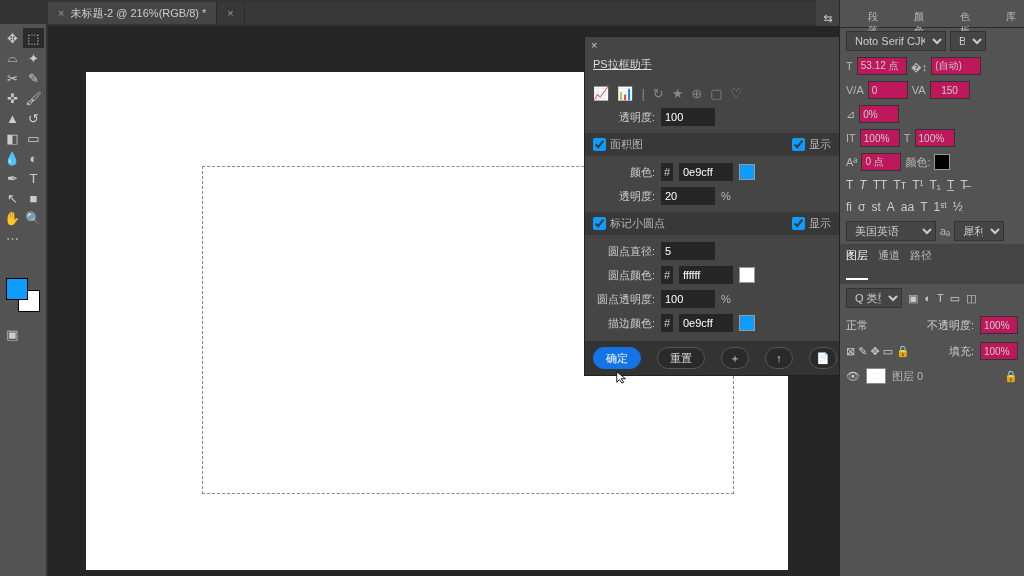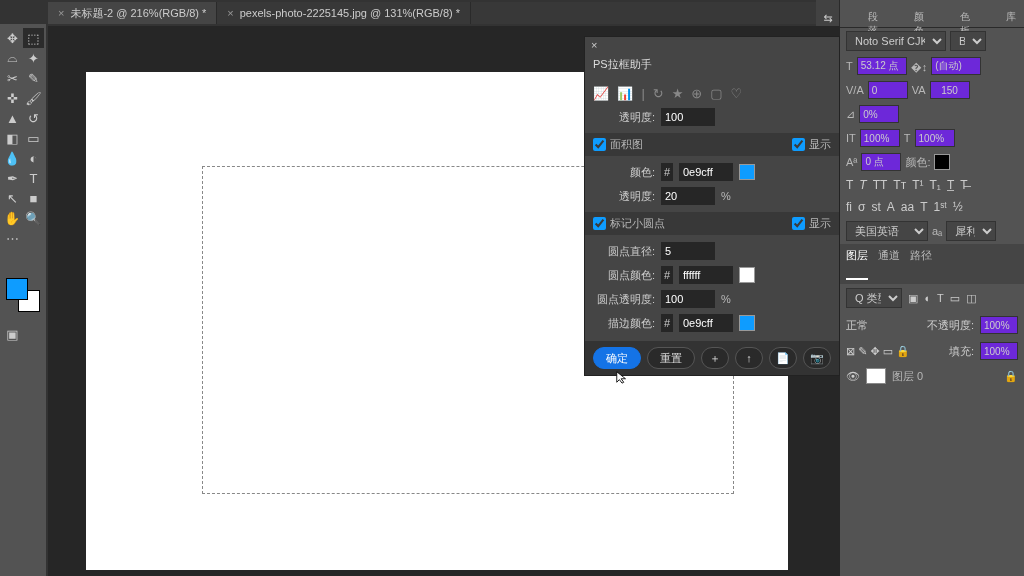--- a/index.html
+++ b/index.html
@@ -25,69 +25,68 @@
 .canvas { position:absolute; left:38px; top:46px; width:702px; height:498px; background:#fff; }
 .sel-rect { position:absolute; border:1px dashed #888; left:154px; top:140px; width:532px; height:328px; }
 
 
 .rcol { position:absolute; right:0; top:0; width:184px; height:576px; background:#535353; }
 .rtabs { display:flex; height:22px; font-size:10px; border-bottom:1px solid #2a2a2a; margin-top:6px; }
 .rtab { padding:4px 8px; color:#bbb; cursor:pointer;margin-left:20px; }
 .rtab.active { color:#fff; border-bottom:2px solid #fff; }
 .rfield { display:flex; align-items:center; gap:4px; padding:3px 6px; }
 .rsel { background:#454545; color:#ccc; border:1px solid #333; height:20px; padding:0 4px; font-size:11px; }
-.rinput { background:#6d28d9; color:#ccc; border:1px solid #333; height:18px; width:50px; font-size:10px; padding:0 3px; }
+.rinput { background:#be185d; color:#ccc; border:1px solid #333; height:18px; width:50px; font-size:10px; padding:0 3px; }
 .typicons { padding:4px 6px; color:#ccc; font-size:12px; display:flex; gap:6px; flex-wrap:wrap; }
 .panel-head { background:#454545; padding:4px 6px; font-size:11px; display:flex; gap:10px; }
 .panel-head span { color:#bbb; cursor:pointer; }
 .panel-head span.active { color:#fff; border-bottom:2px solid #fff; padding-bottom:15px; }
 .iconrow { display:flex; gap:6px; padding:4px 6px; color:#ccc; font-size:11px; align-items:center; }
 .lock { margin-left:auto; }
 .layer-row { display:flex; align-items:center; gap:6px; padding:4px 6px; }
 .eye { color:#ccc; }
 .thumb { width:20px; height:16px; background:#fff; border:1px solid #888; }
 
 
 .plugin { position:absolute; left:584px; top:36px; width:256px; background:#454545; border:1px solid #222; font-size:11px; }
 .phead { display:flex; flex-direction:column; }
 .pclose { padding:2px 6px; color:#ccc; align-self:flex-start; }
-.ptitle { padding:4px 8px; color:#ddd; }
+.ptitle { padding:4px 8px; color:#ddd;text-decoration:underline; }
 .pbody { padding:6px 8px; background:#454545; }
 .picons { display:flex; gap:8px; padding:4px 0; color:#888; font-size:13px; }
 .picons span.on { color:#ddd; }
 .prow { display:flex; align-items:center; gap:6px; padding:3px 0; }
 .plabel { width:62px; text-align:right; color:#ccc; }
 .pselect { background:#262626; border:none; color:#fff; height:18px; width:54px; font-size:11px; padding:0 4px; }
 .pinput { background:#262626; border:none; color:#fff; height:18px; width:54px; font-size:11px; padding:0 4px; }
 .phash { background:#262626; color:#ccc; width:12px; height:18px; display:flex; align-items:center; justify-content:center; }
 .pswatch { width:16px; height:16px; border:1px solid #999; }
 .psection { background:#383838; padding:4px 8px; margin:4px -8px; display:flex; align-items:center; justify-content:space-between; }
 .pchk { display:flex; gap:4px; align-items:center; }
 .pchk input[type=radio],.pchk input[type=checkbox] { accent-color:#0e9cff; }
-.pbtns { display:flex; gap:6px; padding:6px 8px; background:#333; }
+.pbtns { display:flex; gap:16px; padding:6px 8px; background:#333; }
 .pbtn { flex:0 0 auto; height:22px; border-radius:11px; border:1px solid #555; background:#2a2a2a; color:#ddd; padding:0 12px; font-size:11px; display:flex; align-items:center; justify-content:center; cursor:pointer; }
 .pbtn.primary { background:#1473e6; border-color:#1473e6; color:#fff; }
 .pbtn.round { width:28px; padding:0; }
 .cursor { position:absolute; left:615px; top:370px; width:14px; height:14px; pointer-events:none; }
 
 
 .strip { position:absolute; right:184px; top:0; width:24px; height:576px; background:#424242; border-right:1px solid #2a2a2a; }
 .strip-ico { width:24px; height:24px; display:flex; align-items:center; justify-content:center; color:#ccc; margin-top:6px; }
 </style>
 </head>
 <body>
 
 <div class="tabs">
   <div class="tab active">
       <span class="x">×</span>
       <span>未标题-2 @ 216%(RGB/8) *</span>
     </div>
   <div class="tab">
       <span class="x">×</span>
-      <span>pexels-photo-2225145.jpg @ 131%(RGB/8) *</span>
     </div>
 </div>
 
 <div class="toolbar">
   <div class="trow">
       <div class="tool">✥</div>
       <div class="tool sel">⬚</div>
     </div>
   <div class="trow">
       <div class="tool">⌓</div>
@@ -290,21 +289,21 @@
     <span>fi</span>
       <span>σ</span>
       <span>st</span>
       <span>A</span>
       <span>aa</span>
       <span>T</span>
       <span>1ˢᵗ</span>
       <span>½</span>
   </div>
   <div class="rfield">
-      <select class="rsel" style="width:82px"><option>美国英语</option></select>
+      <select class="rsel" style="width:90px"><option>美国英语</option></select>
       <span>aₐ</span>
       <select class="rsel" style="width:50px"><option>犀利</option></select>
     </div>
 
   <div class="panel-head">
     <span class="active">图层</span>
     <span>通道</span>
     <span>路径</span>
   </div>
   <div class="iconrow">

